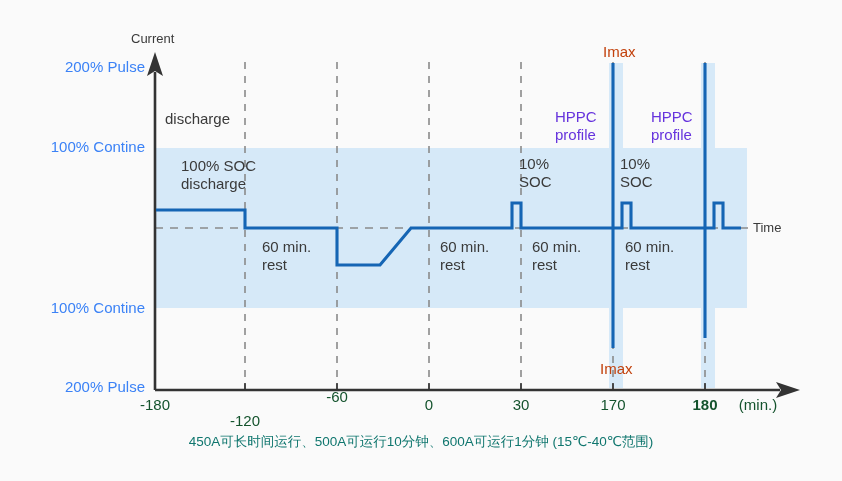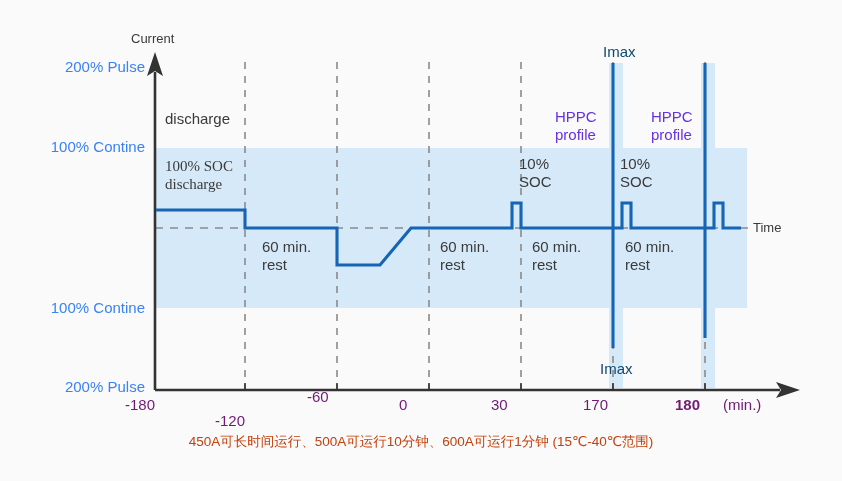--- a/index.html
+++ b/index.html
@@ -27,26 +27,26 @@
     width: 842px;
     height: 481px;
     display: block;
   }
   .lbl {
     position: absolute;
     white-space: pre;
     line-height: 1.22;
   }
   .axis-y-label   { font-size: 15px; color: #3b82f6; text-align: right; }
-  .axis-x-label   { font-size: 15px; color: #701a75; }
+  .axis-x-label   { font-size: 15px; color: #14532d; text-align: center; }
   .axis-title     { font-size: 13px; color: #3a3a3a; }
   .anno           { font-size: 15px; color: #3a3a3a; }
   .anno-hppc      { font-size: 15px; color: #6633dd; }
-  .anno-imax      { font-size: 15px; color: #0c4a6e; }
-  .caption        { font-size: 13.5px; color: #c2410c; text-align: center; width: 842px; left: 0; }
+  .anno-imax      { font-size: 15px; color: #c2410c; }
+  .caption        { font-size: 13.5px; color: #0f766e; text-align: center; width: 842px; left: 0; }
 </style>
 </head>
 <body>
 
 <div id="diagram-root">
 
   <svg class="chart-canvas" viewBox="0 0 842 481">
 
     <rect x="155" y="148" width="592" height="160" fill="#d6e9f8"></rect>
 
@@ -103,21 +103,21 @@
   <div class="lbl axis-x-label" style="left:215px; top:396px; width:60px;margin-top:16px;">-120</div>
   <div class="lbl axis-x-label" style="left:307px; top:388px; width:60px;">-60</div>
   <div class="lbl axis-x-label" style="left:399px; top:396px; width:60px;">0</div>
   <div class="lbl axis-x-label" style="left:491px; top:396px; width:60px;">30</div>
   <div class="lbl axis-x-label" style="left:583px; top:396px; width:60px;">170</div>
   <div class="lbl axis-x-label" style="left:675px; top:396px; width:60px;font-weight:bold;">180</div>
   <div class="lbl axis-x-label" style="left:723px; top:396px; width:70px;">(min.)</div>
 
   <div class="lbl anno" style="left:165px; top:110px;">discharge</div>
 
-  <div class="lbl anno" style="left:165px; top:157px;font-family:Liberation Serif, serif;">100% SOC
+  <div class="lbl anno" style="left:181px; top:157px;">100% SOC
 discharge</div>
 
   <div class="lbl anno" style="left:262px; top:238px;">60 min.
 rest</div>
 
 
   <div class="lbl anno" style="left:440px; top:238px;">60 min.
 rest</div>
 
   <div class="lbl anno" style="left:532px; top:238px;">60 min.

